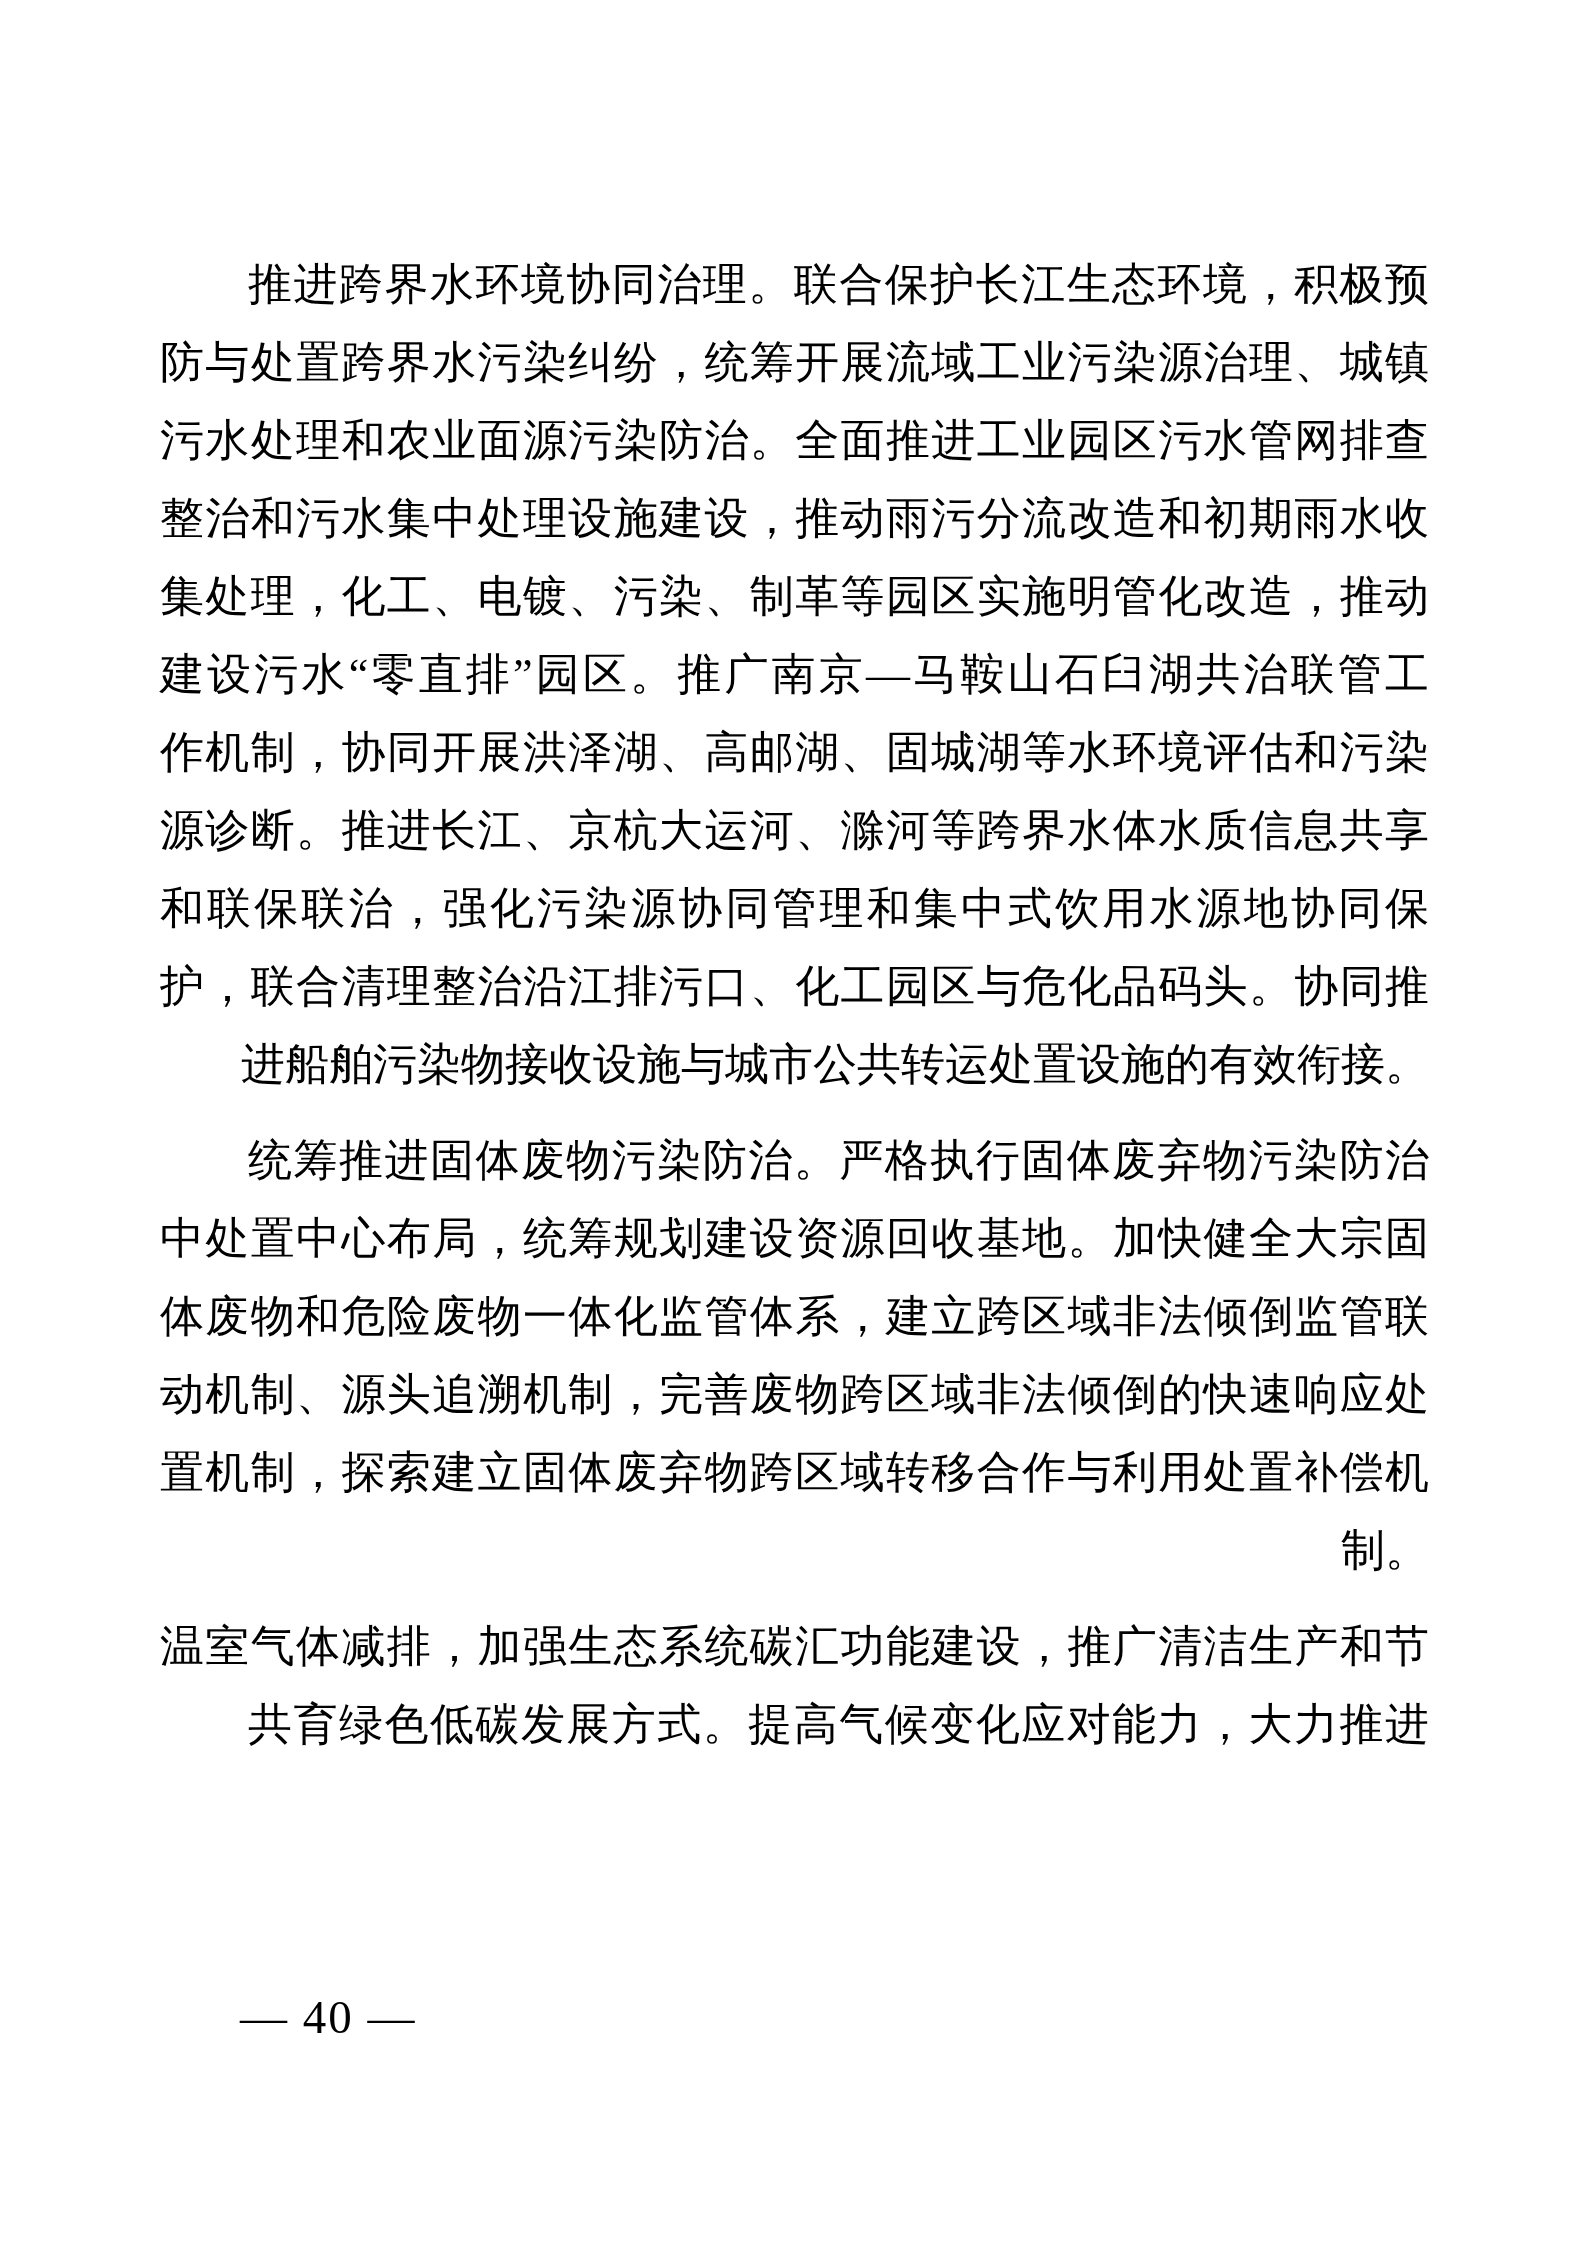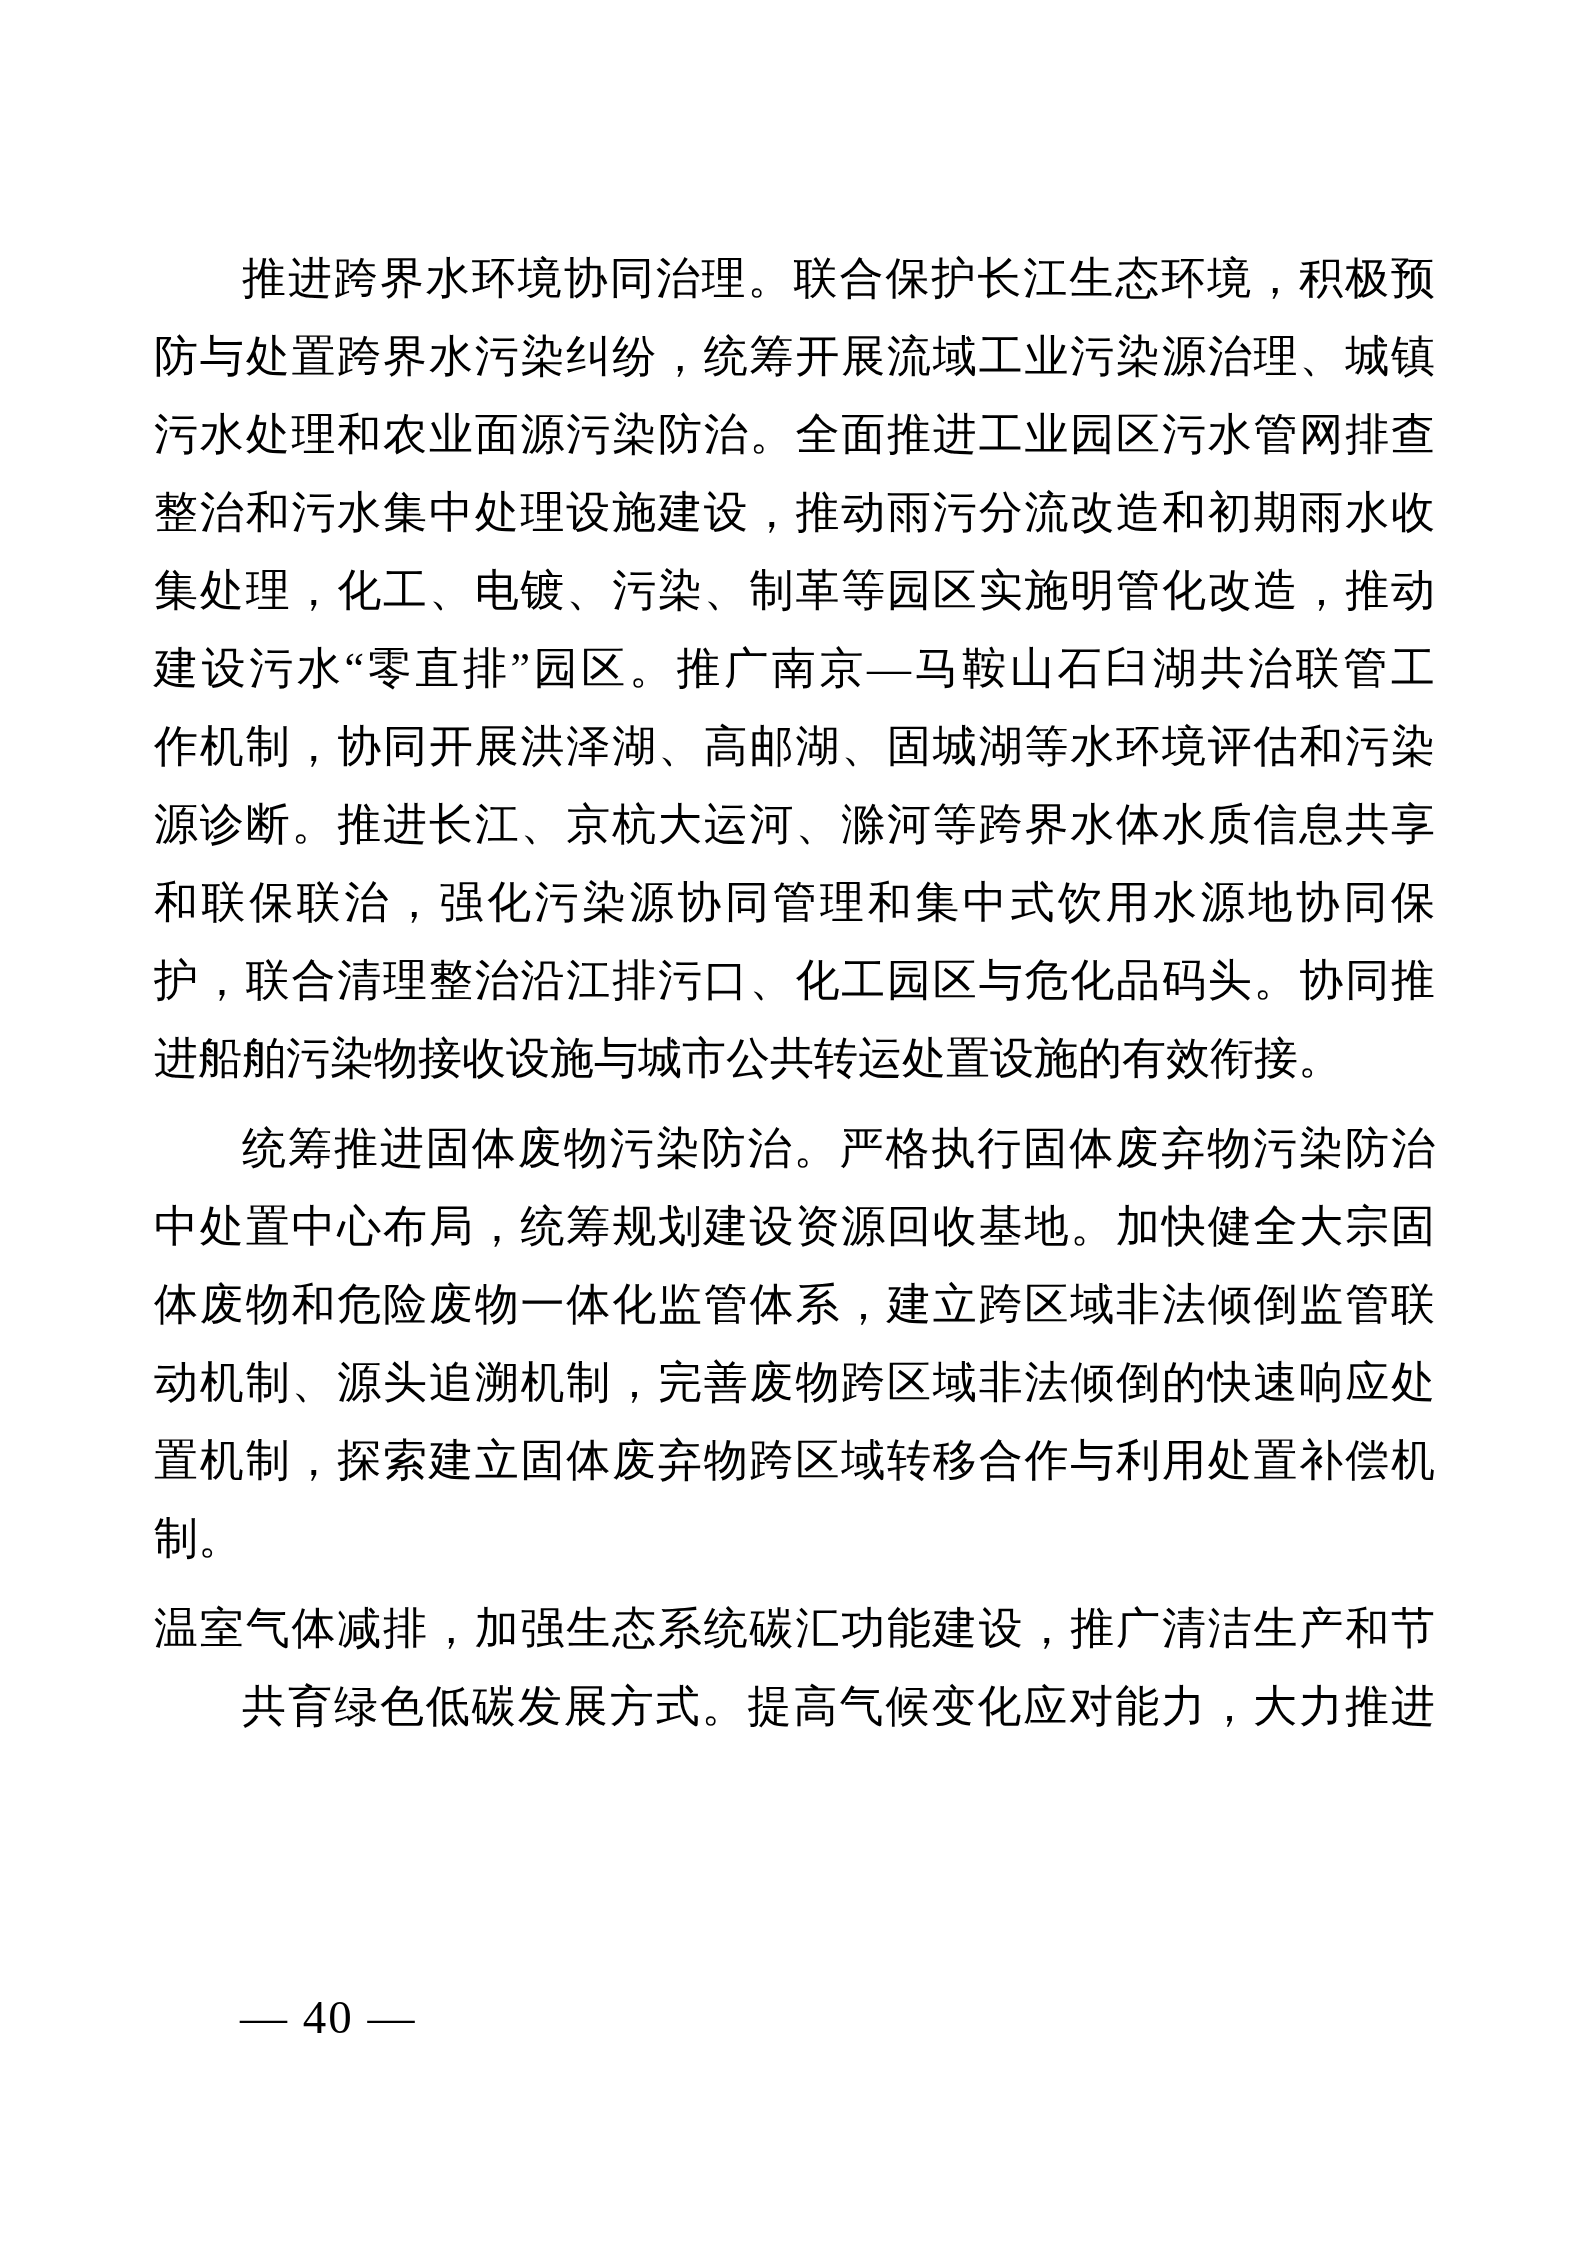--- a/index.html
+++ b/index.html
@@ -17,38 +17,38 @@
     overflow: hidden;
     box-sizing: border-box;
   }
   .content {
     position: absolute;
     left: 142px;
     top: 228px;
     width: 1305px;
   }
   .paragraph {
-    margin: 12px;
+    margin: 18px;
     padding: 0;
   }
   .line {
     font-size: 44px;
     line-height: 78px;
     height: 78px;
     white-space: nowrap;
     letter-spacing: 0;
     color: #000000;
   }
   .line.justify {
     text-align: justify;
     text-align-last: justify;
     white-space: normal;
   }
   .line.left {
-    text-align: left;
+    text-align: right;
   }
   .line.indent {
     text-indent: 88px;
   }
   .footer {
     position: absolute;
     left: 240px;
     top: 1992px;
     font-size: 47px;
     line-height: 50px;

